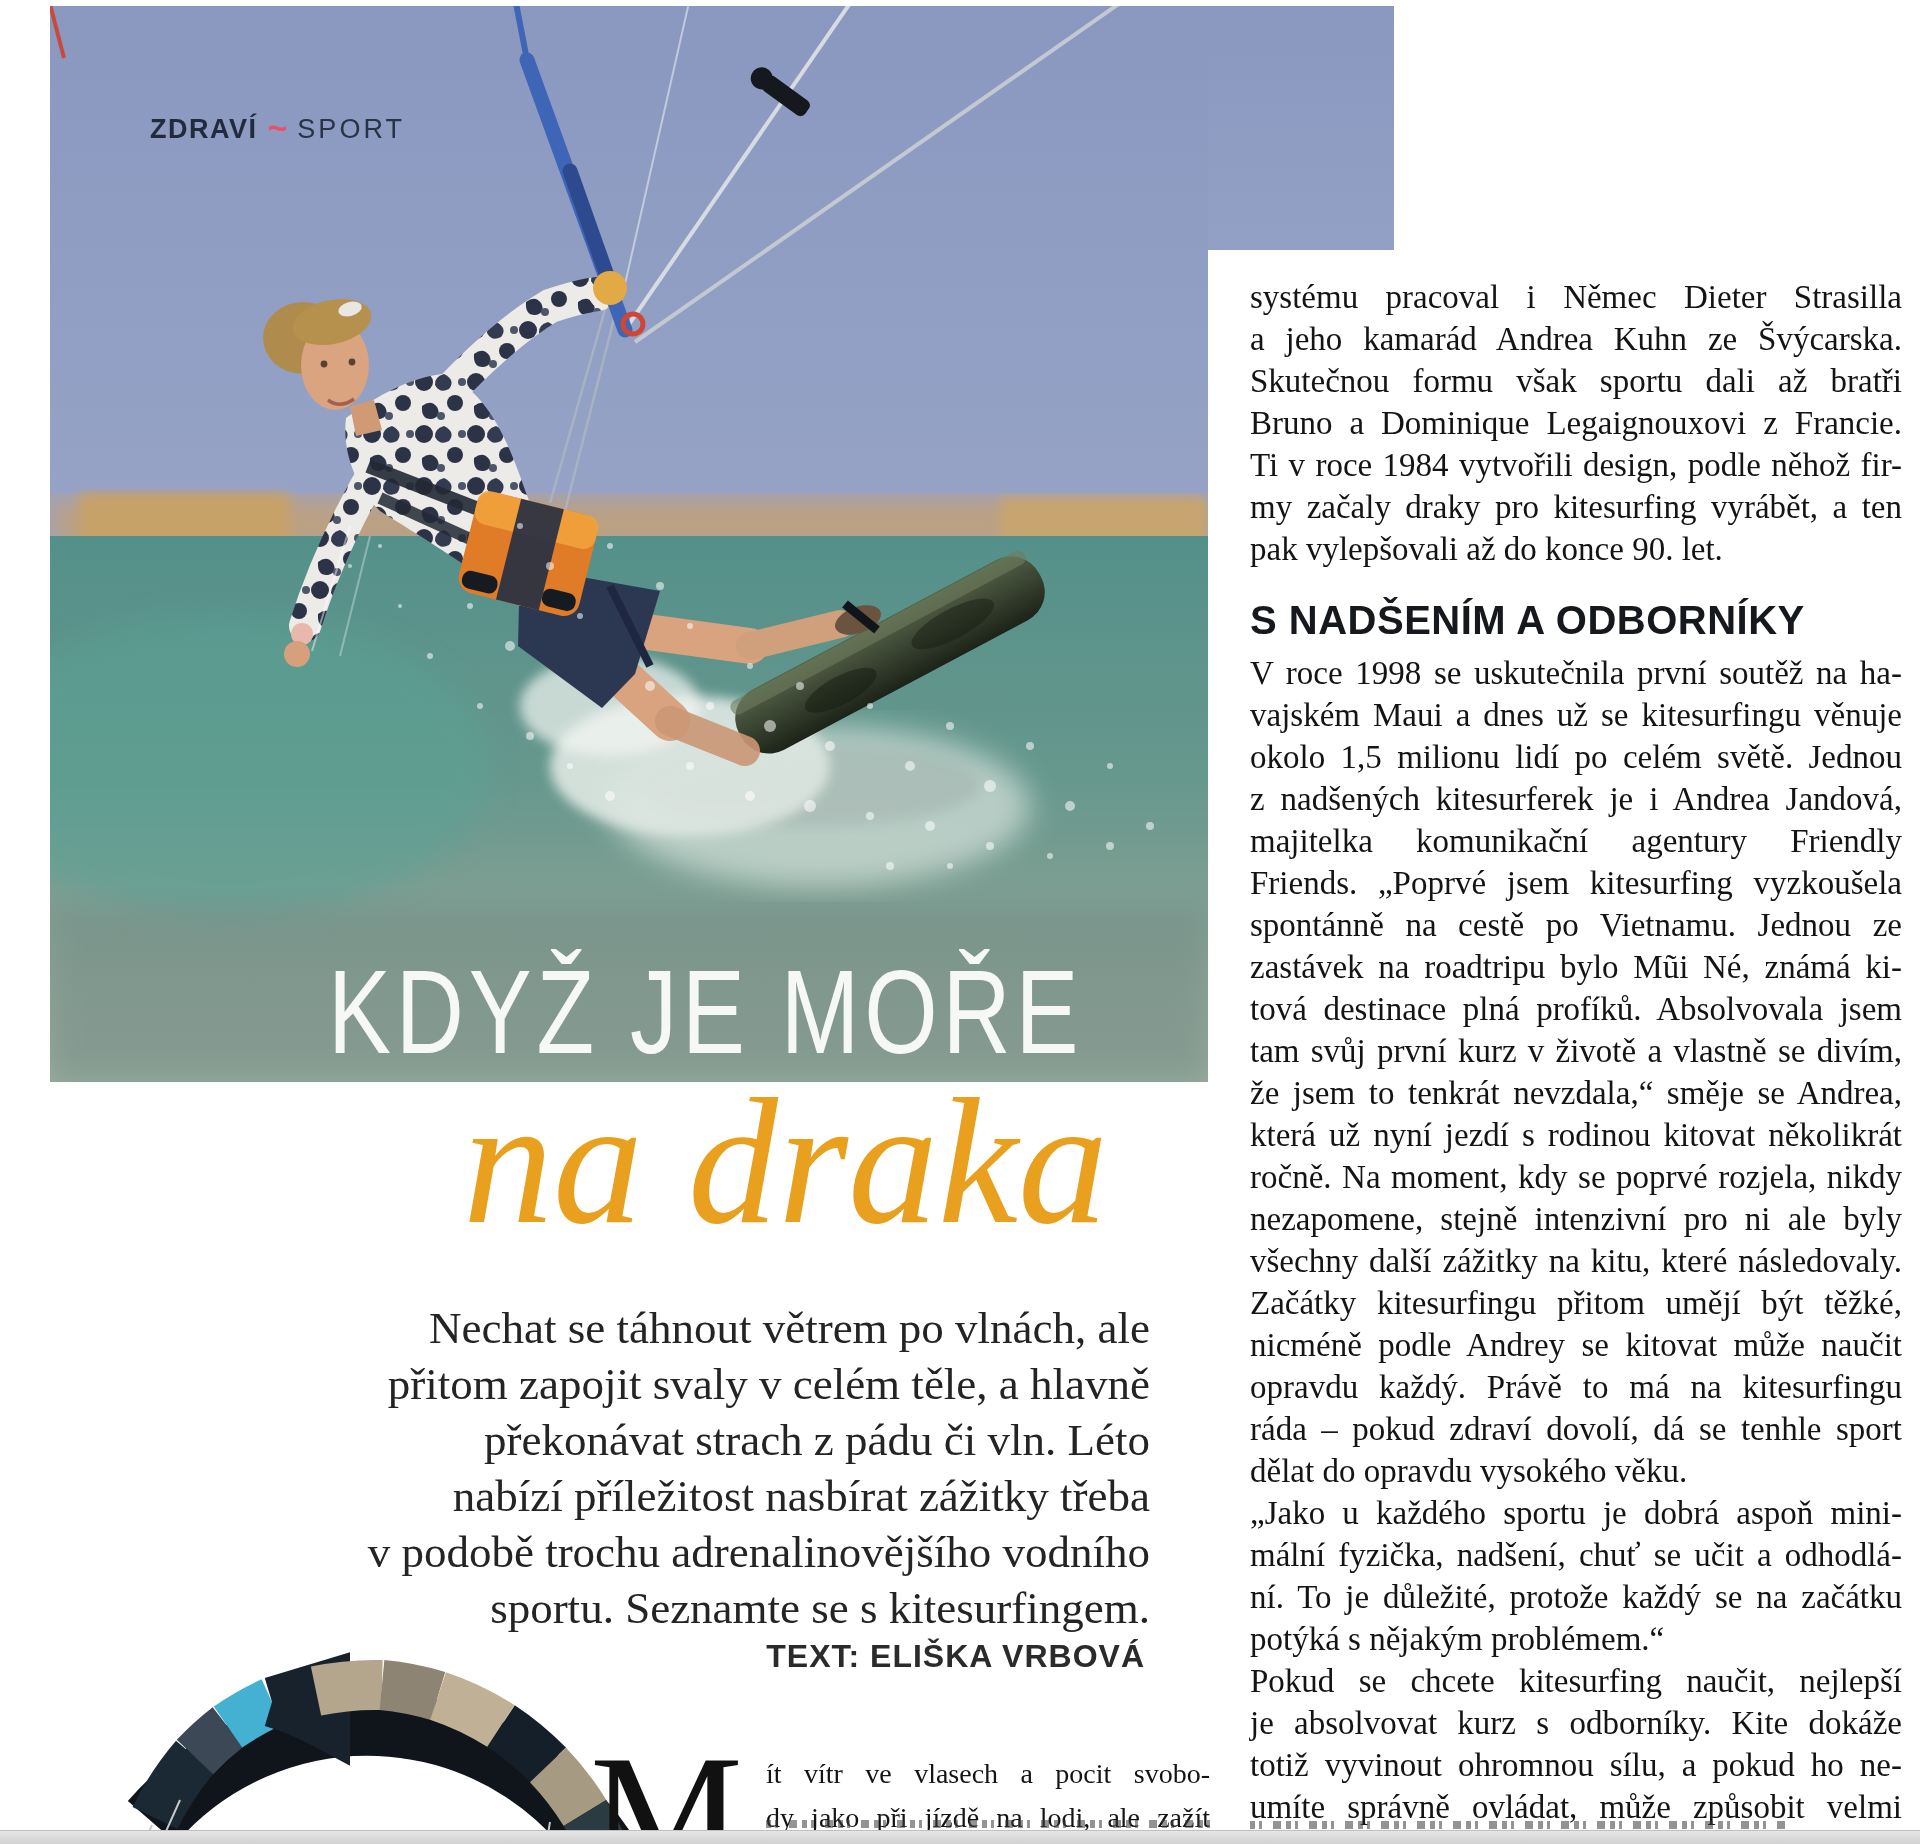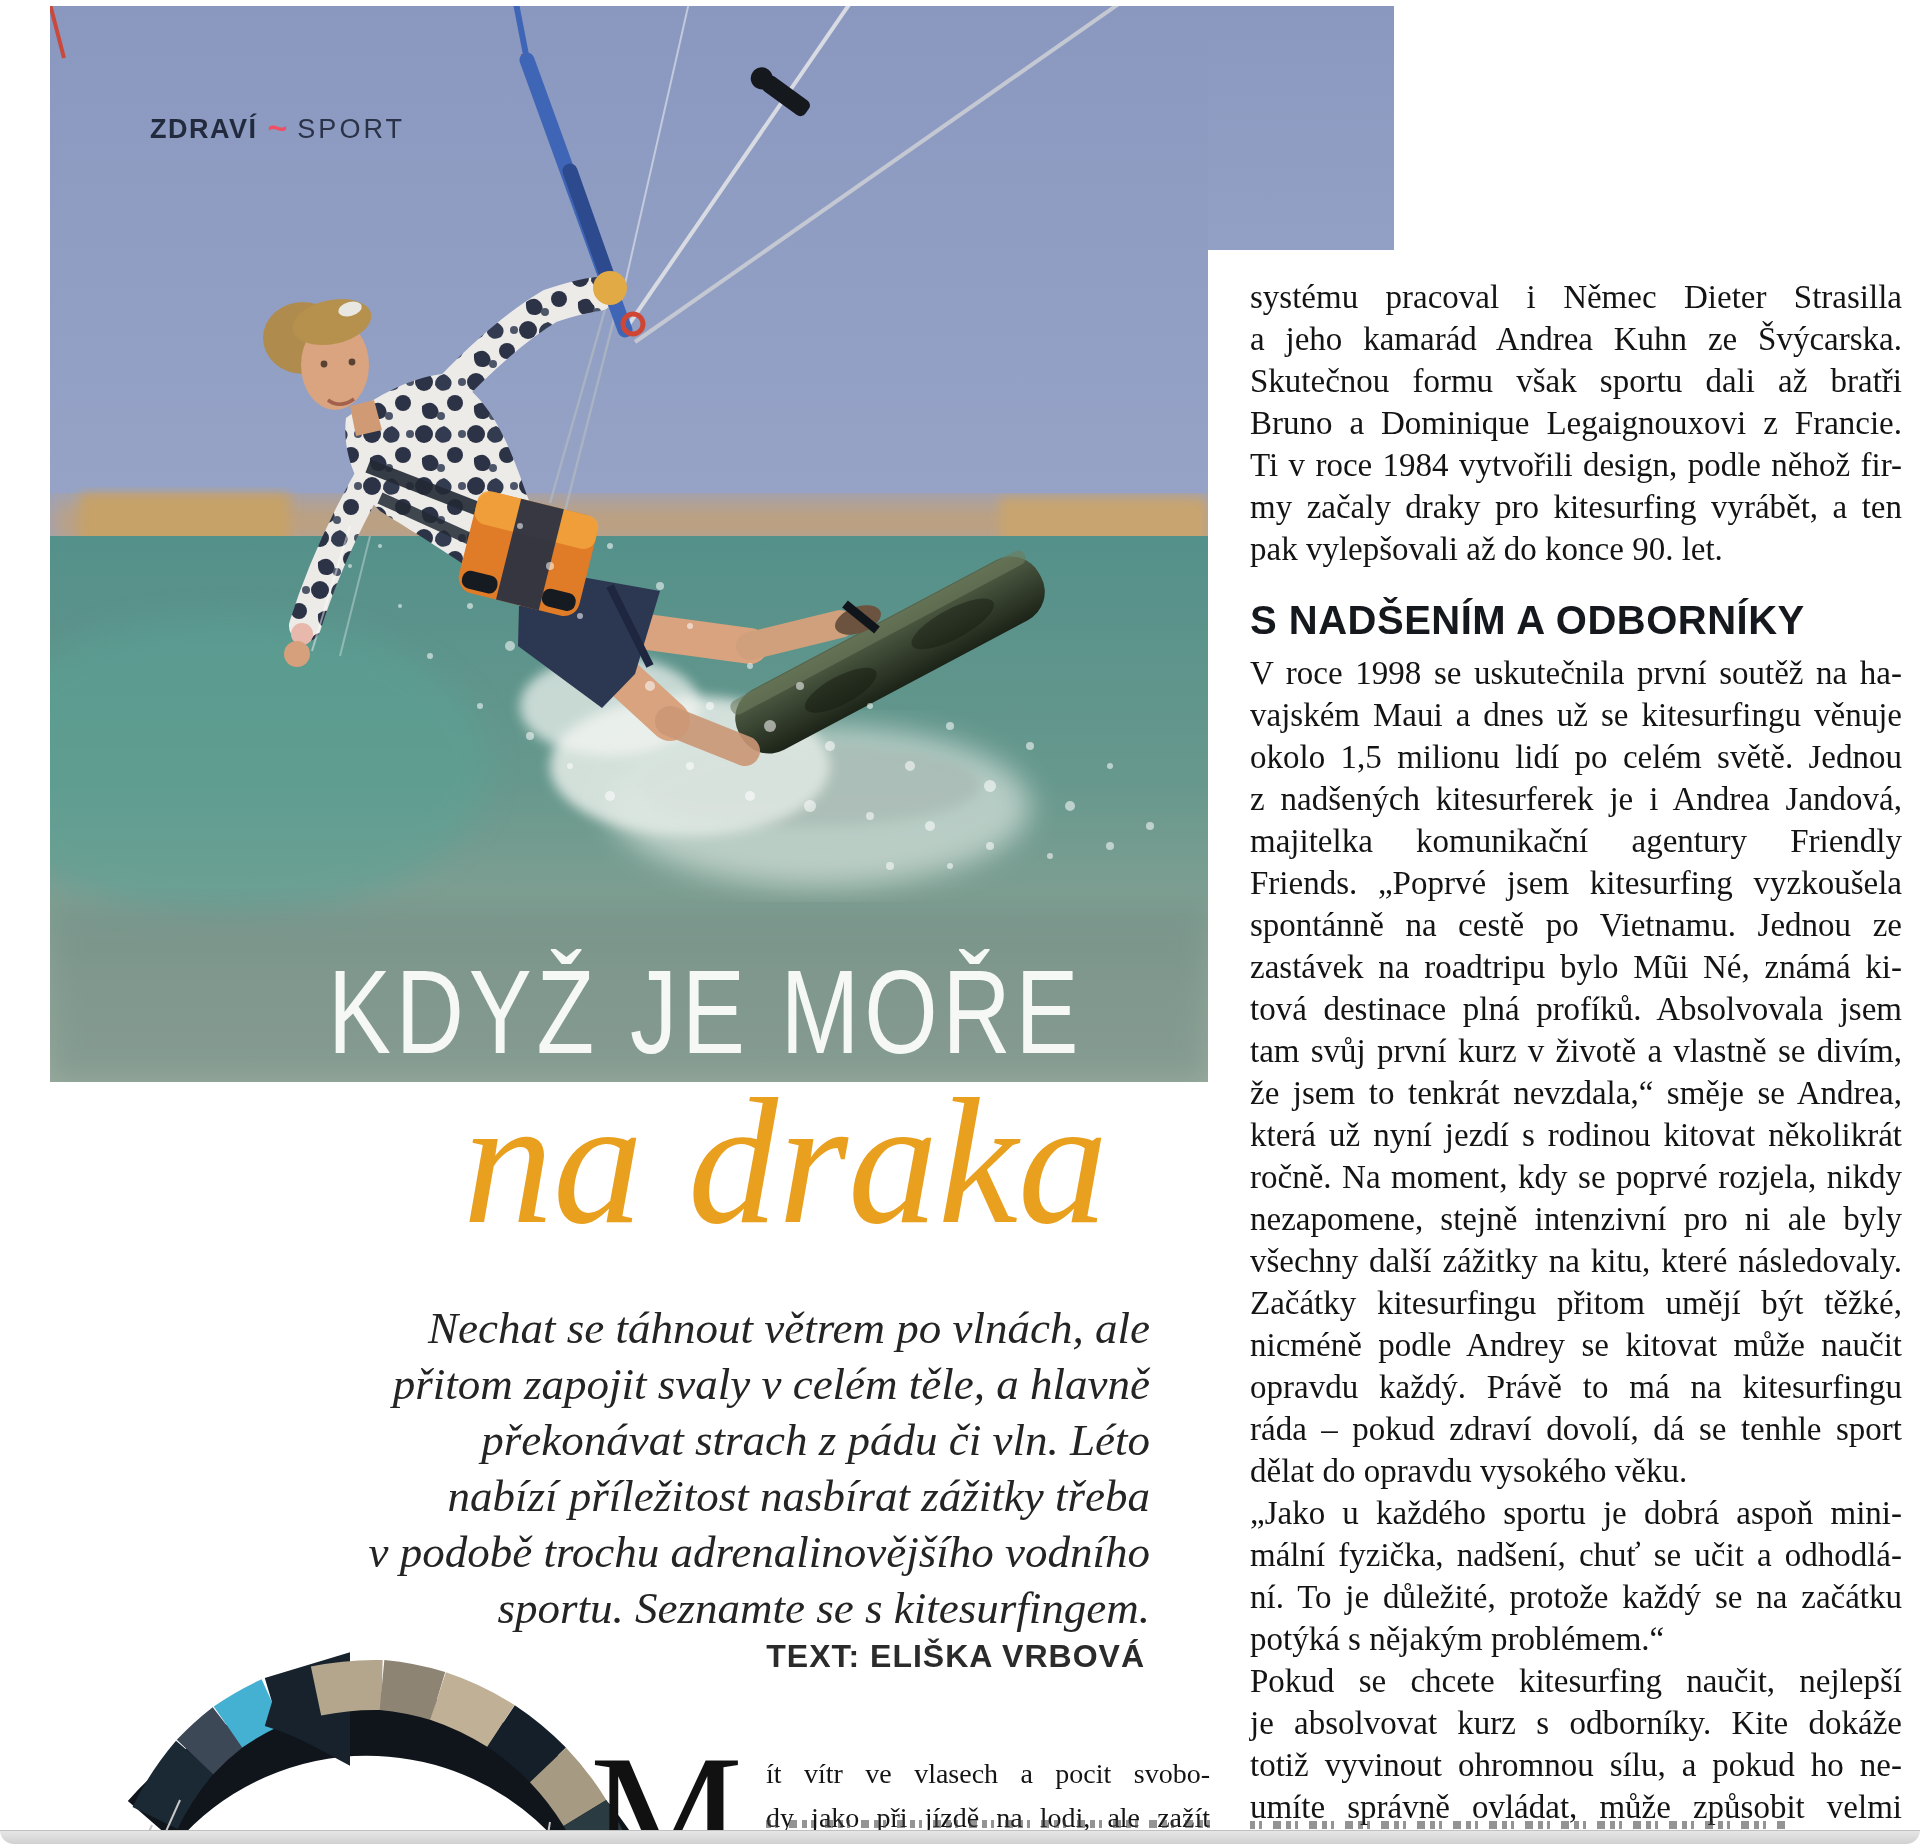--- a/index.html
+++ b/index.html
@@ -1,38 +1,38 @@
 <!DOCTYPE html>
 <html><head>
 <meta charset="utf-8">
 <style>
   html,body{margin:0;padding:0;background:#fff;}
   .page{position:relative;width:1920px;height:1844px;background:#ffffff;overflow:hidden;
-        font-family:"Liberation Serif",serif;color:#1a1a1a;border-radius:14px;}
+        font-family:"Liberation Serif",serif;color:#1a1a1a;}
 
   
   .photo{position:absolute;left:50px;top:6px;width:1158px;height:1076px;overflow:hidden;}
   .photo svg{display:block;width:100%;height:100%;}
   .photo-ext{position:absolute;left:1208px;top:6px;width:186px;height:244px;
              background:linear-gradient(#8a98c0,#93a0c5);}
 
   .brand{position:absolute;left:100px;top:108px;display:flex;align-items:center;gap:10px;
          font-family:"Liberation Sans",sans-serif;}
   .brand-bold{font-weight:800;font-size:27px;letter-spacing:1.5px;color:#222b3d;}
   .brand-sep{color:#ee4f63;font-weight:800;font-size:34px;line-height:20px;margin-top:-6px;}
   .brand-light{font-weight:400;font-size:27px;letter-spacing:3px;color:#2a3248;}
 
   .hero-title{position:absolute;left:278px;top:938px;transform:scaleX(.8);transform-origin:left top;
               font-family:"Liberation Sans",sans-serif;font-weight:300;font-size:118px;
               letter-spacing:6px;color:#f6f8f6;white-space:nowrap;}
 
   .accent-title{position:absolute;right:812px;top:1072px;font-style:italic;font-size:180px;
                 line-height:1;color:#e8a01e;white-space:nowrap;font-family:"Liberation Serif",serif;margin-left:32px;}
 
-  .lead-block{position:absolute;right:770px;top:1300px;width:920px;font-style:italic;
+  .lead-block{position:absolute;right:770px;top:1300px;width:920px;
               font-size:45px;line-height:56px;color:#242424;}
   .lead-block .tline{text-align:right;text-align-last:right;}
 
   .byline{position:absolute;right:775px;top:1638px;font-family:"Liberation Sans",sans-serif;
           font-weight:700;font-size:32px;letter-spacing:1px;color:#2b2b2b;}
 
   
   .col{position:absolute;left:1250px;width:652px;font-size:33px;line-height:42px;color:#141414;}
   .col-1{top:276px;}
   .col-2{top:652px;}

